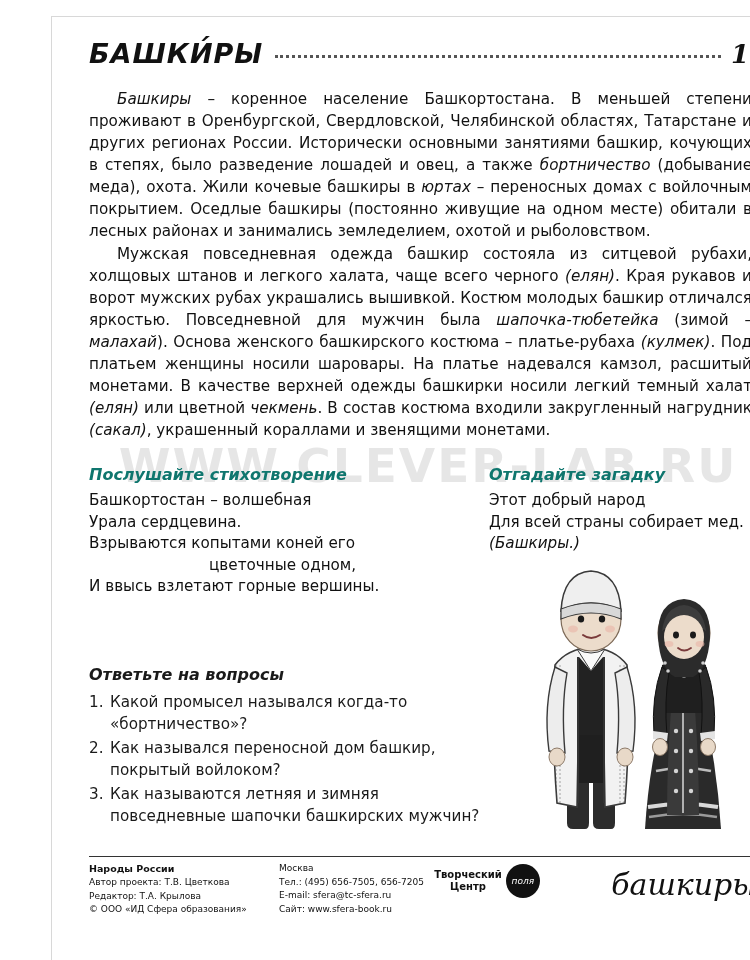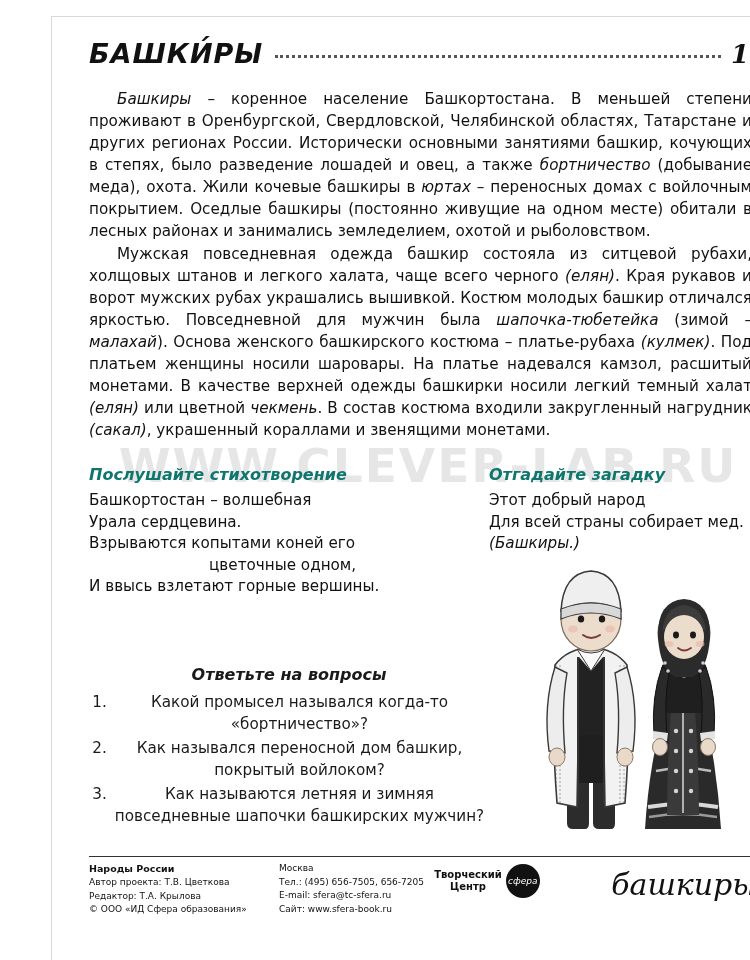--- a/index.html
+++ b/index.html
@@ -125,21 +125,20 @@
     color: #111;
   }
   .riddle .answer { font-style: italic; }
 
   
   .questions {
     position: absolute;
     left: 44px;
     top: 655px;
     width: 400px;
-    text-align: center;
   }
   .q-head {
     font-weight: bold;
     font-style: italic;
     font-size: 16px;
     margin-bottom: 8px;
   }
   .q-item {
     display: flex;
     font-size: 15.2px;
@@ -403,18 +402,18 @@
     <div class="f-col2">
       <div>Москва</div>
       <div>Тел.: (495) 656-7505, 656-7205</div>
       <div>E-mail: sfera@tc-sfera.ru</div>
       <div>Сайт: www.sfera-book.ru</div>
     </div>
     <div class="f-logo">
       <span class="lg-text">
         <span>Творческий</span><br>
         <span>Центр</span>
-      </span><span class="lg-circ">сфера</span>
+      </span><span class="lg-circ">поля</span>
     </div>
     <div class="f-script">башкиры</div>
   </div>
 
 </div>
 
 </body></html>

